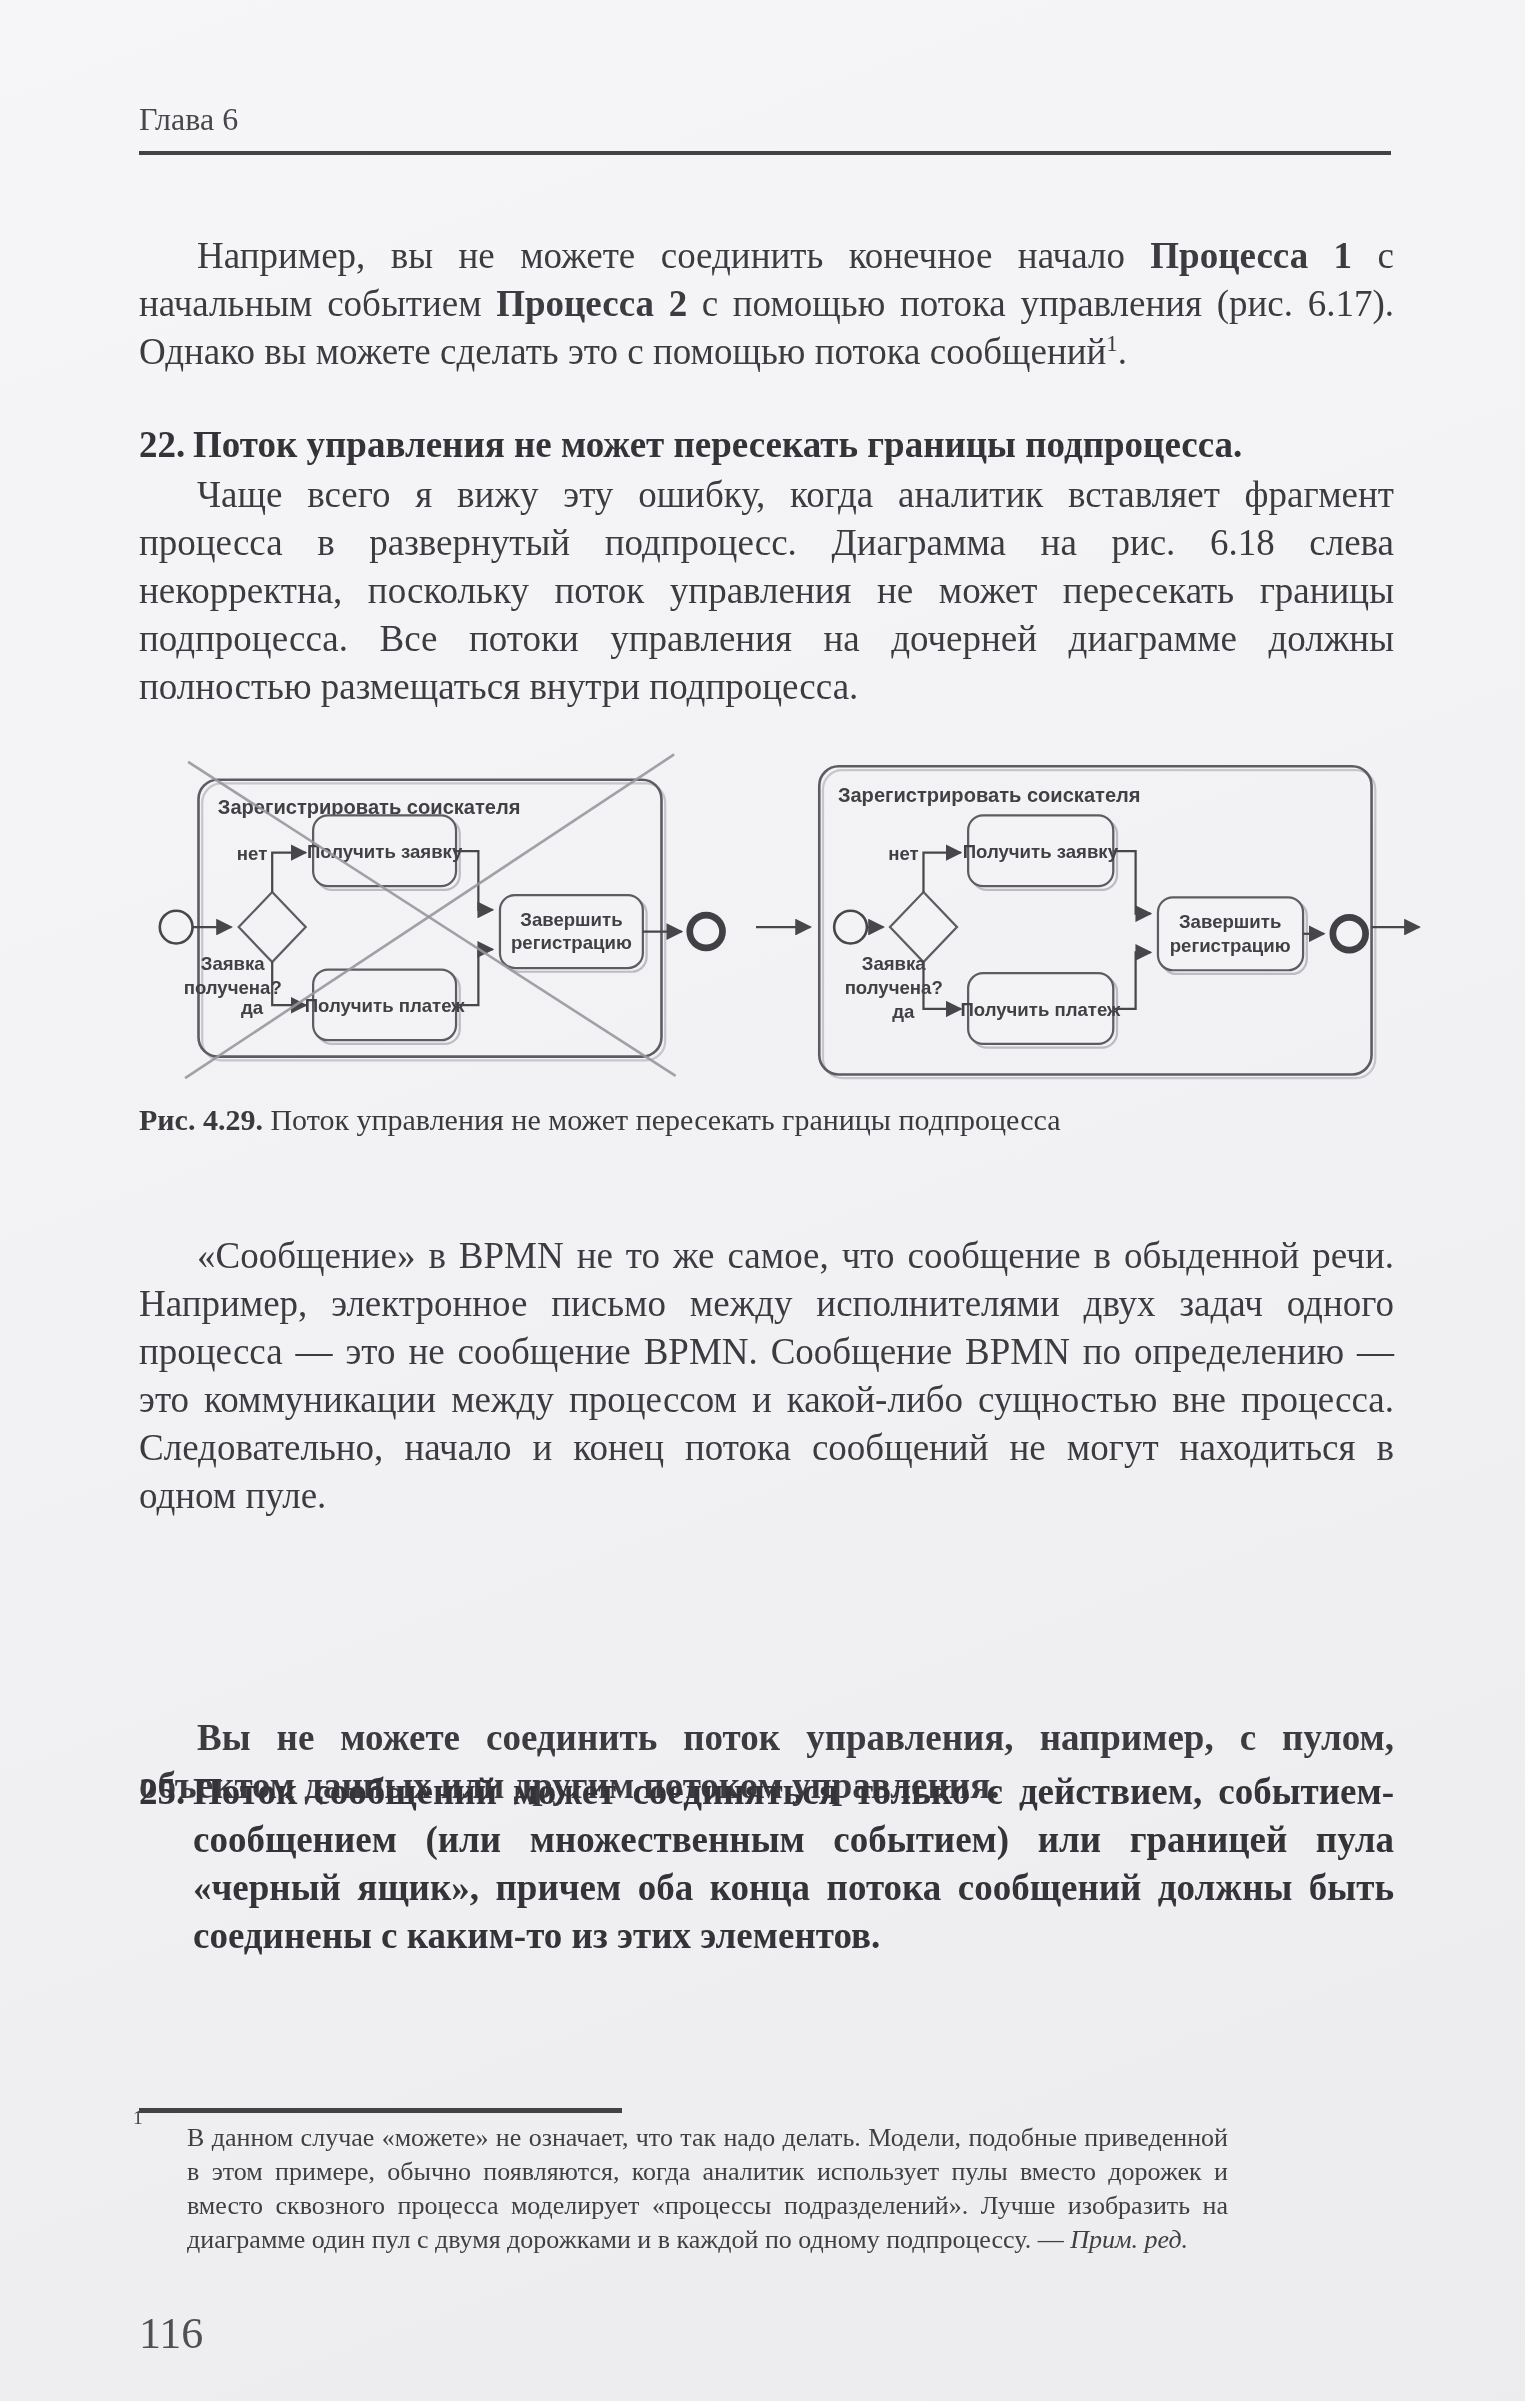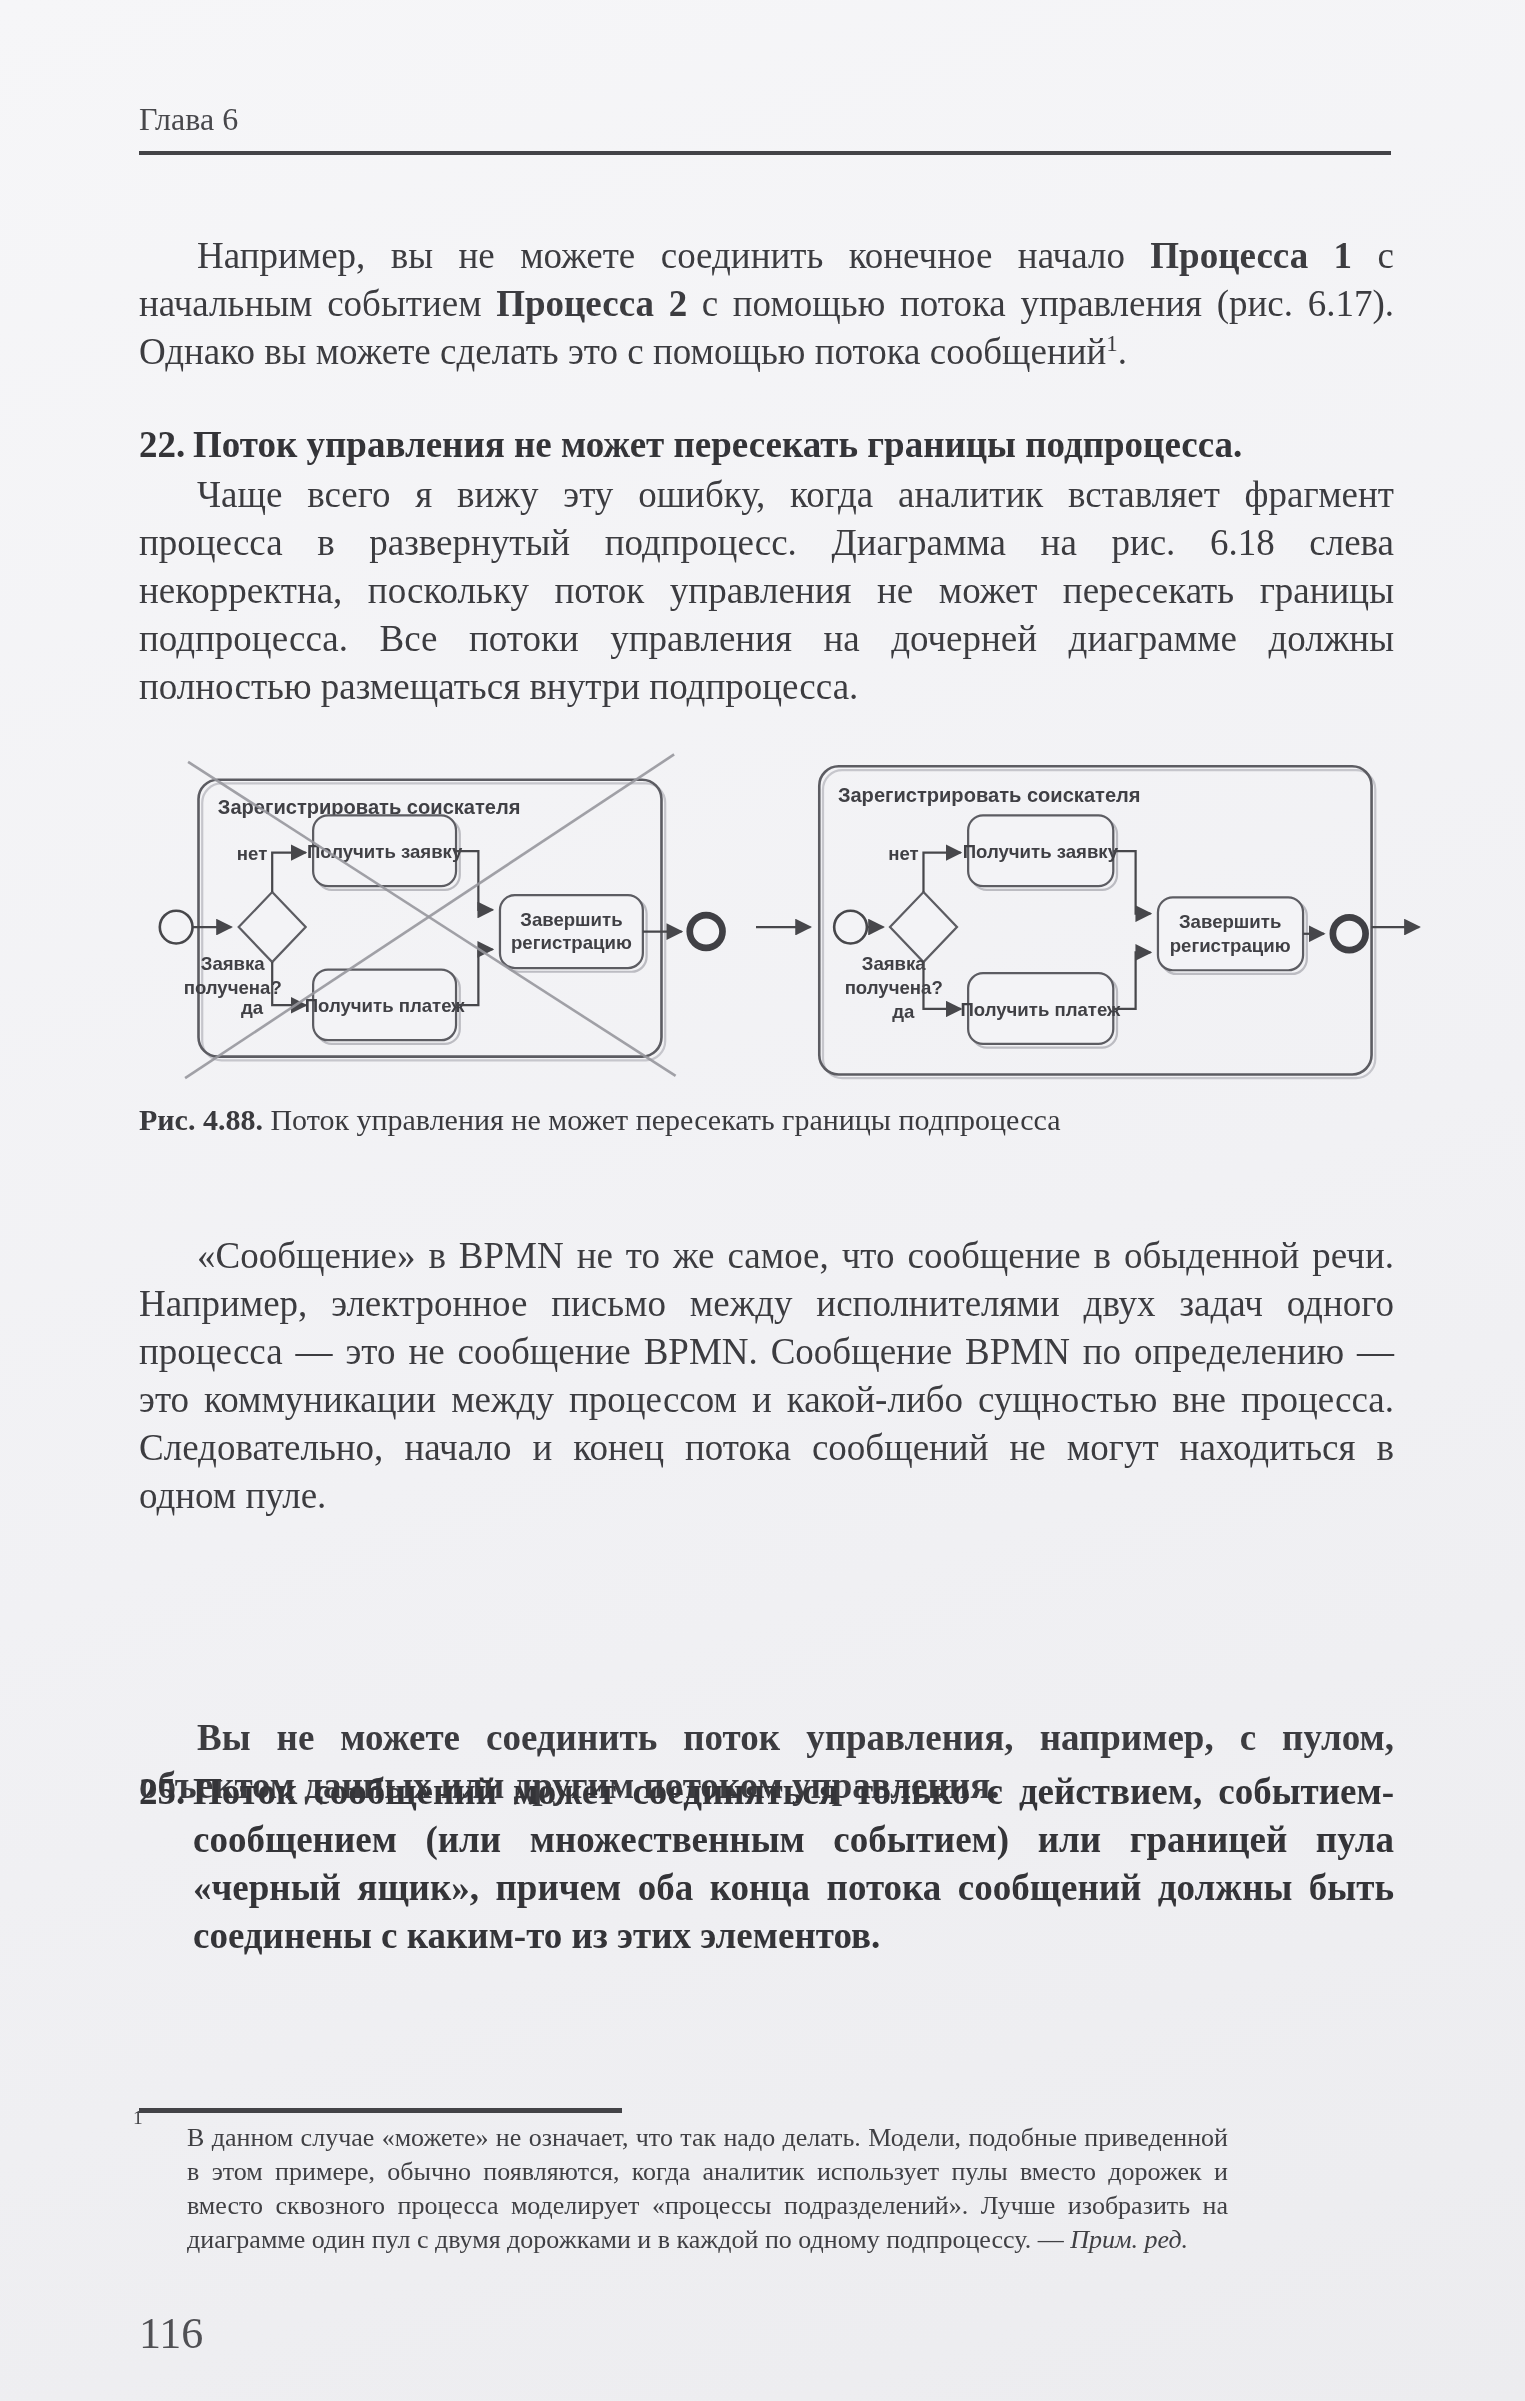--- a/index.html
+++ b/index.html
@@ -141,21 +141,21 @@
         <text class="dlabel t25" x="1452" y="283" text-anchor="middle">регистрацию</text>
 
         <path class="flow" d="M 1550,259 H 1578"></path>
         <circle class="endev" cx="1612" cy="259" r="22"></circle>
 
         <path class="flow" d="M 1642,250 H 1706"></path>
       </g>
     </svg>
   </div>
 
-  <div class="caption"><span class="b">Рис. 4.88.</span><span> Поток управления не может пересекать границы подпроцесса</span></div>
+  <div class="caption"><span class="b">Рис. 4.29.</span><span> Поток управления не может пересекать границы подпроцесса</span></div>
 
 
   <div class="para indent" style="top:1232px;">«Сообщение» в BPMN не то же самое, что сообщение в обыденной речи. Например, электронное письмо между исполнителями двух задач одного процесса — это не сообщение BPMN. Сообщение BPMN по определению — это коммуникации между процессом и какой-либо сущностью вне процесса. Следовательно, начало и конец потока сообщений не могут находиться в одном пуле.</div>
 
 
   <div class="para indent" style="top:1714px;font-weight:bold;">Вы не можете соединить поток управления, например, с пулом, объектом данных или другим потоком управления.</div>
 
   <div class="rule-heading" style="top:1768px;"><span class="rule-num">25.</span><span>Поток сообщений может соединяться только с действием, событием-сообщением (или множественным событием) или границей пула «черный ящик», причем оба конца потока сообщений должны быть соединены с каким-то из этих элементов.</span></div>
 
   <div class="footnote-rule"></div>

